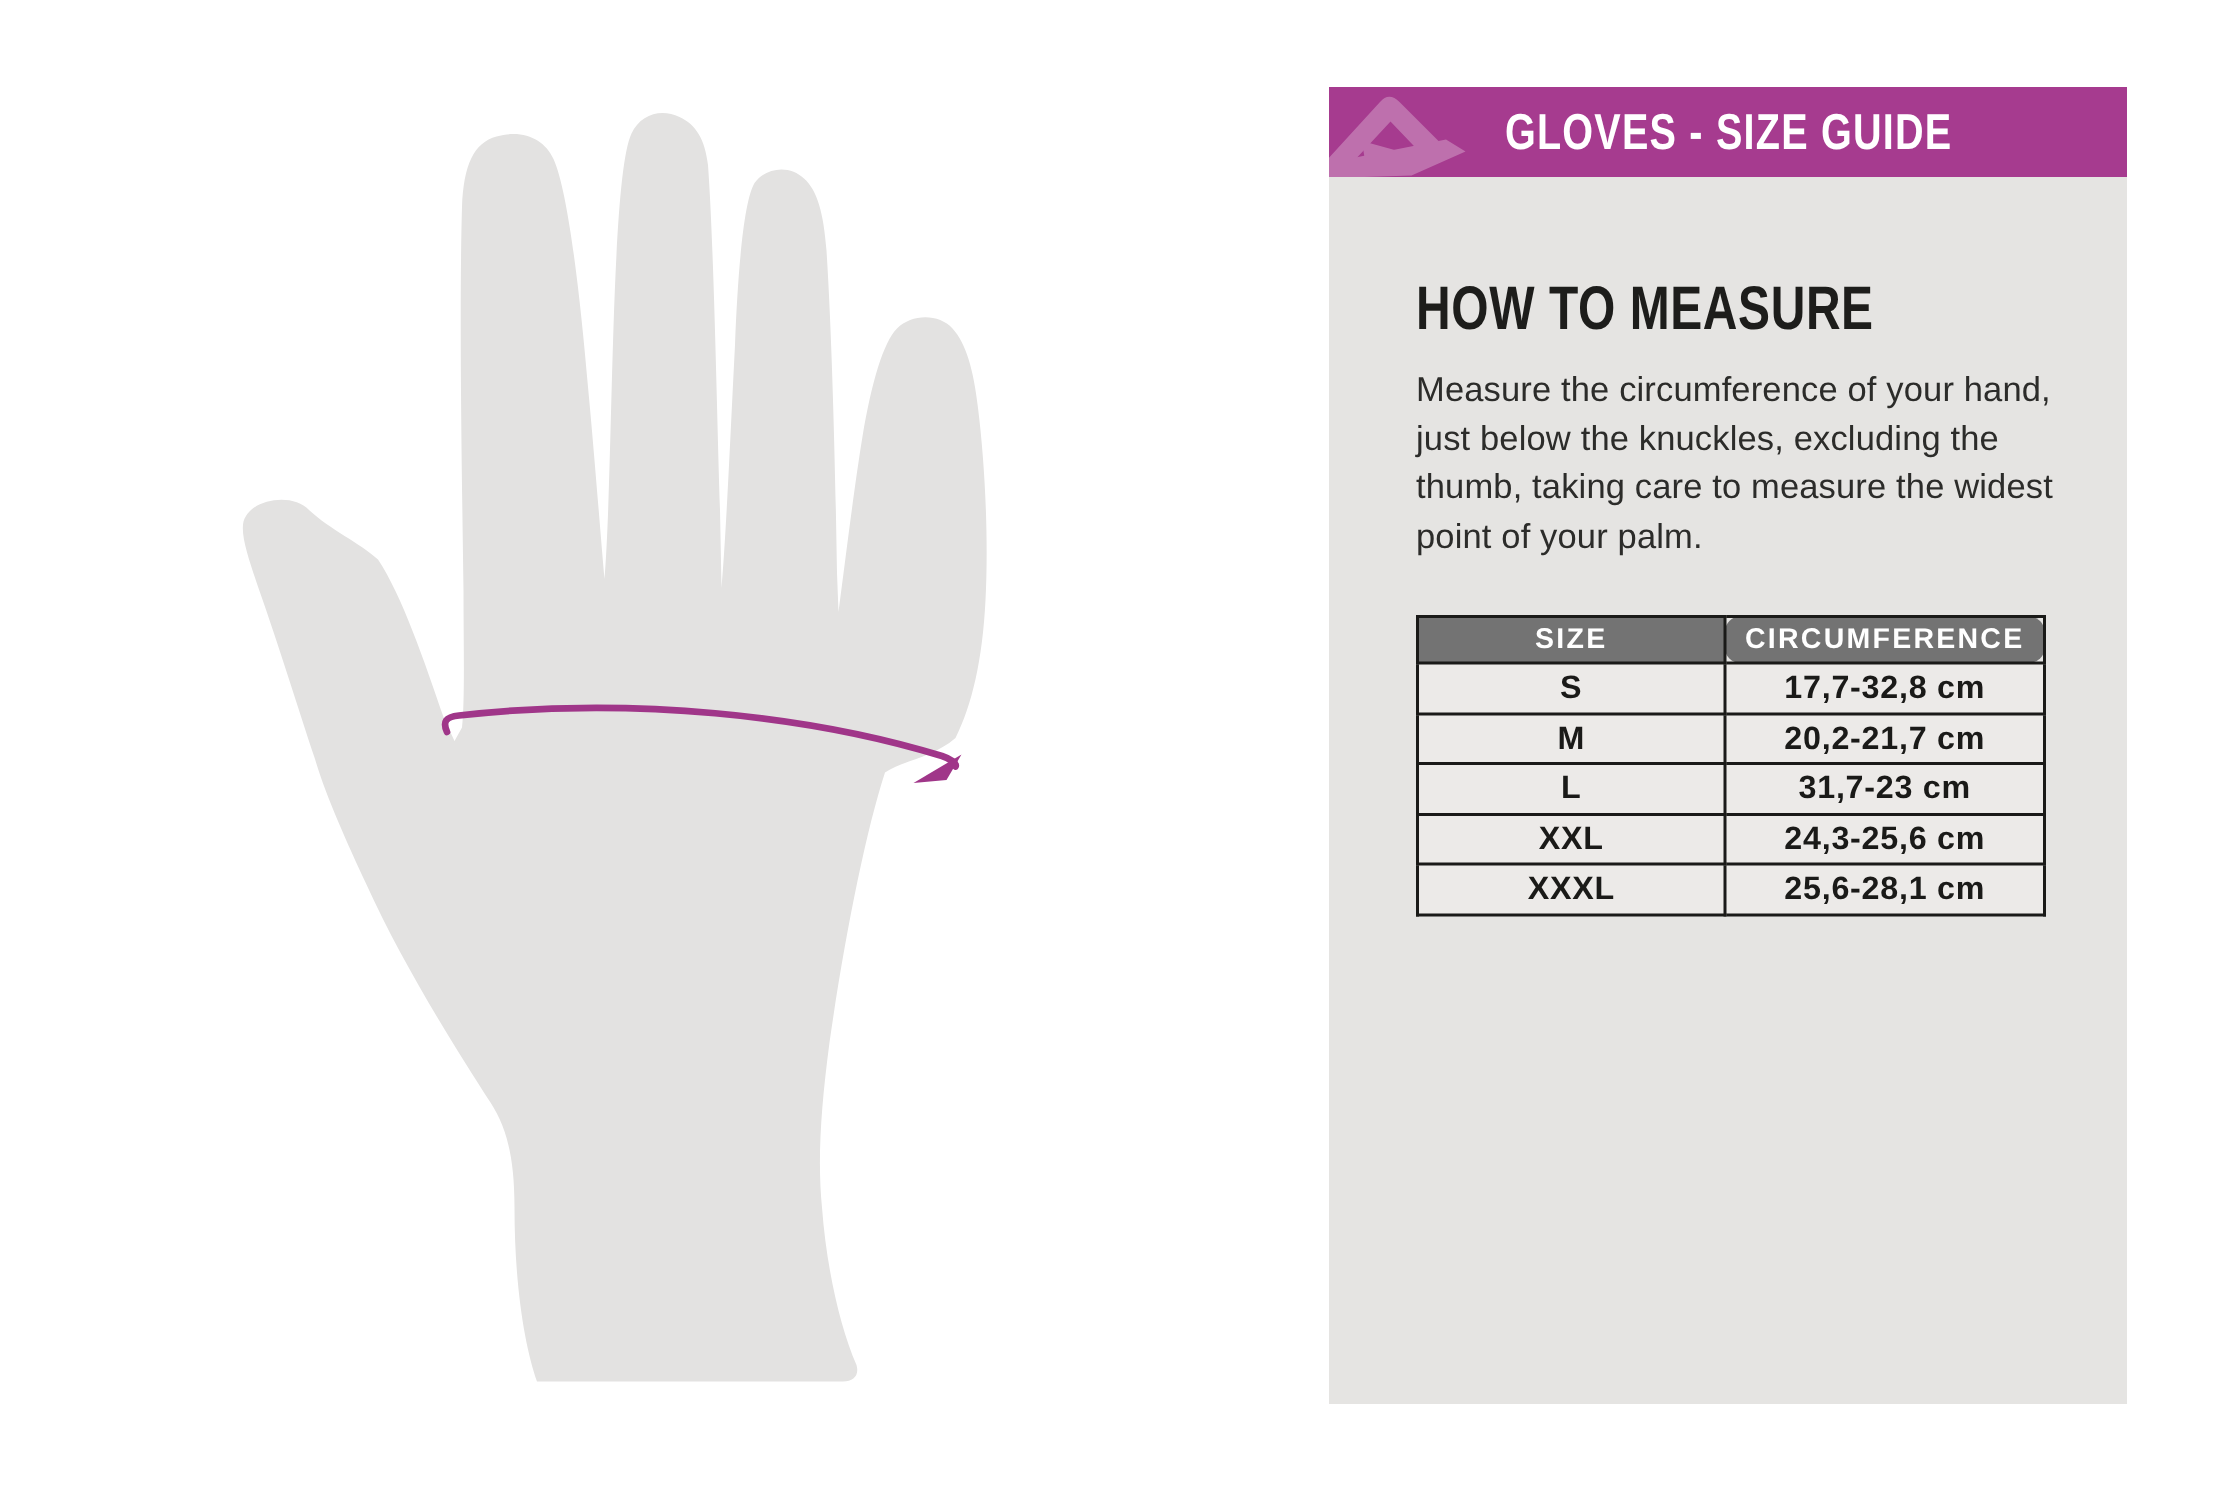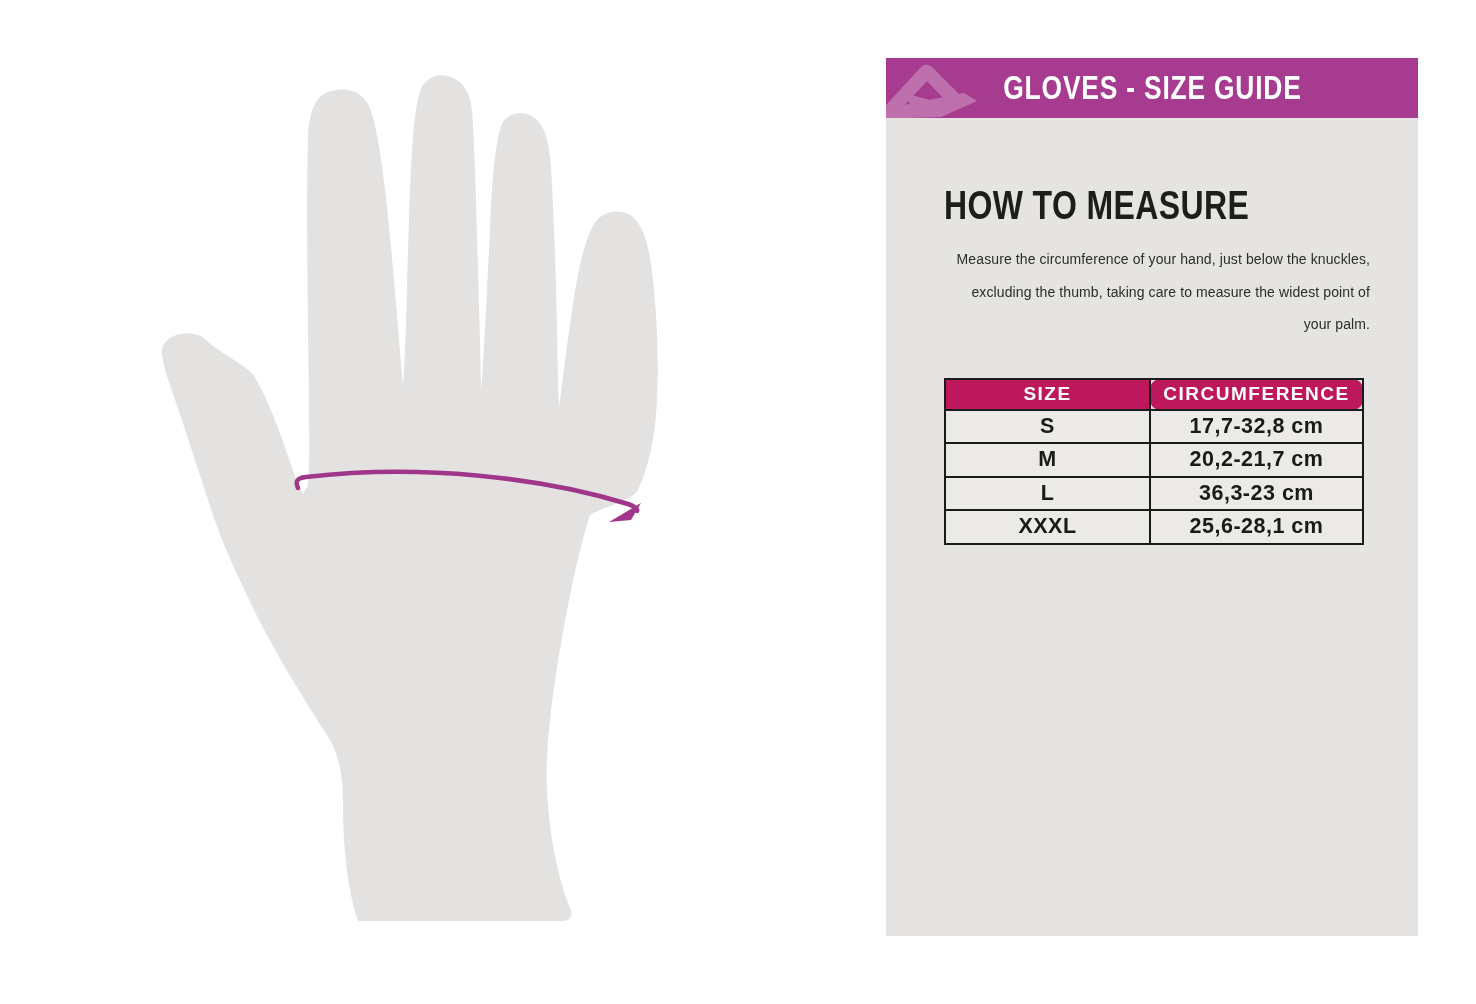--- a/index.html
+++ b/index.html
@@ -67,38 +67,37 @@
     font-weight: bold;
     letter-spacing: 0.5px;
     transform: scale(0.78, 1);
     transform-origin: left center;
     white-space: nowrap;
   }
   .instructions-text {
     margin: 14px 0 0 0;
     width: 426px;
     color: #2c2c2a;
-    font-size: 14px;
+    font-size: 23px;
     line-height: 32.5px;
     letter-spacing: 0.1px;
-    text-align: right;
   }
   .size-table {
     margin-top: 37px;
     border-collapse: collapse;
     width: 414px;
     table-layout: fixed;
   }
   .size-table th, .size-table td {
     border: 2px solid #1a1a18;
     text-align: center;
     padding: 0;
   }
   .size-table th {
-    background: #be185d;
+    background: #737373;
     color: #ffffff;
     font-size: 19px;
     font-weight: bold;
     letter-spacing: 1.5px;
     height: 29px;
   }
   .size-table td {
     background: #eceae8;
     color: #1a1a18;
     font-size: 21.5px;
@@ -190,21 +189,25 @@
           <tr>
             <td>S</td>
             <td>17,7-32,8 cm</td>
           </tr>
           <tr>
             <td>M</td>
             <td>20,2-21,7 cm</td>
           </tr>
           <tr>
             <td>L</td>
-            <td>36,3-23 cm</td>
+            <td>31,7-23 cm</td>
+          </tr>
+          <tr>
+            <td>XXL</td>
+            <td>24,3-25,6 cm</td>
           </tr>
           <tr>
             <td>XXXL</td>
             <td>25,6-28,1 cm</td>
           </tr>
         </tbody>
       </table>
     </div>
 
   </div>

